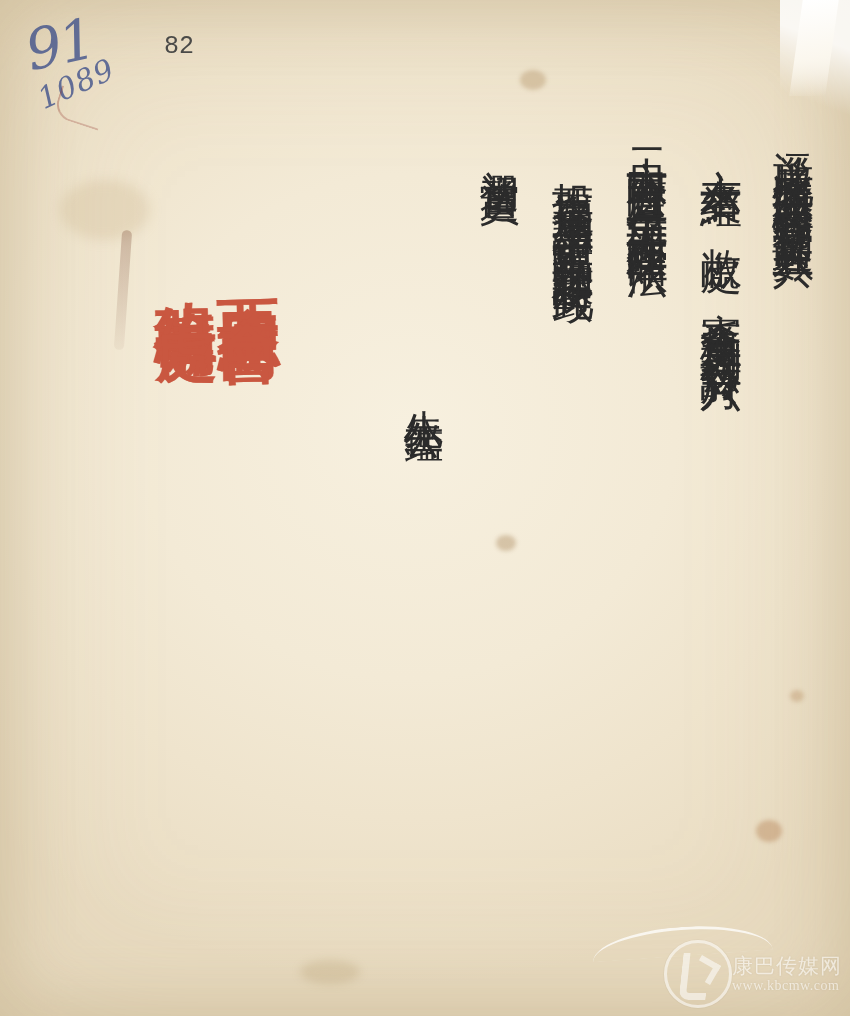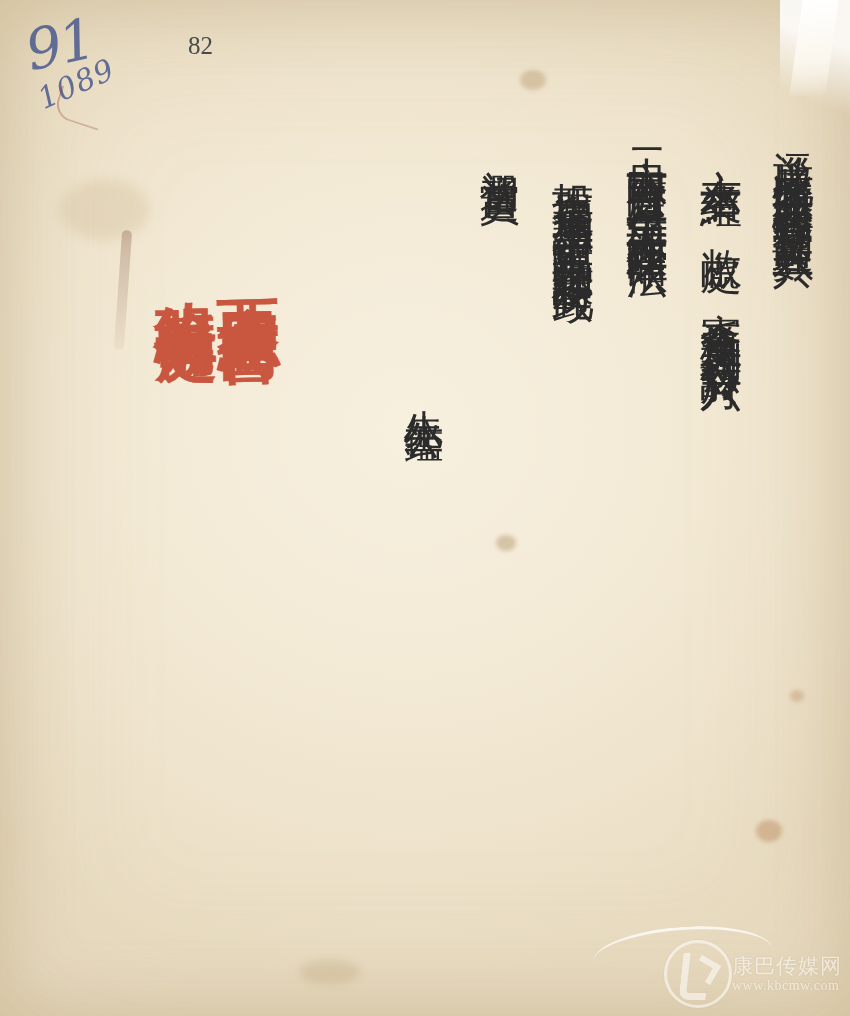--- a/index.html
+++ b/index.html
@@ -115,24 +115,24 @@
     top: 66px;
     left: 36px;
     font-size: 30px;
     font-style: italic;
     transform: rotate(-24deg);
     letter-spacing: 1px;
   }
   .hand-page {
     position: absolute;
     top: 32px;
-    left: 188px;
+    left: 164px;
     font-size: 25px;
     color: #4a4a48;
-    font-family: Liberation Serif, serif;
+    font-family: Liberation Mono, monospace;
   }
   .hand-red-scribble {
     position: absolute;
     top: 92px;
     left: 56px;
     width: 46px;
     height: 30px;
     border-left: 2px solid rgba(150,60,50,0.35);
     border-bottom: 2px solid rgba(150,60,50,0.28);
     border-radius: 0 0 0 18px;

